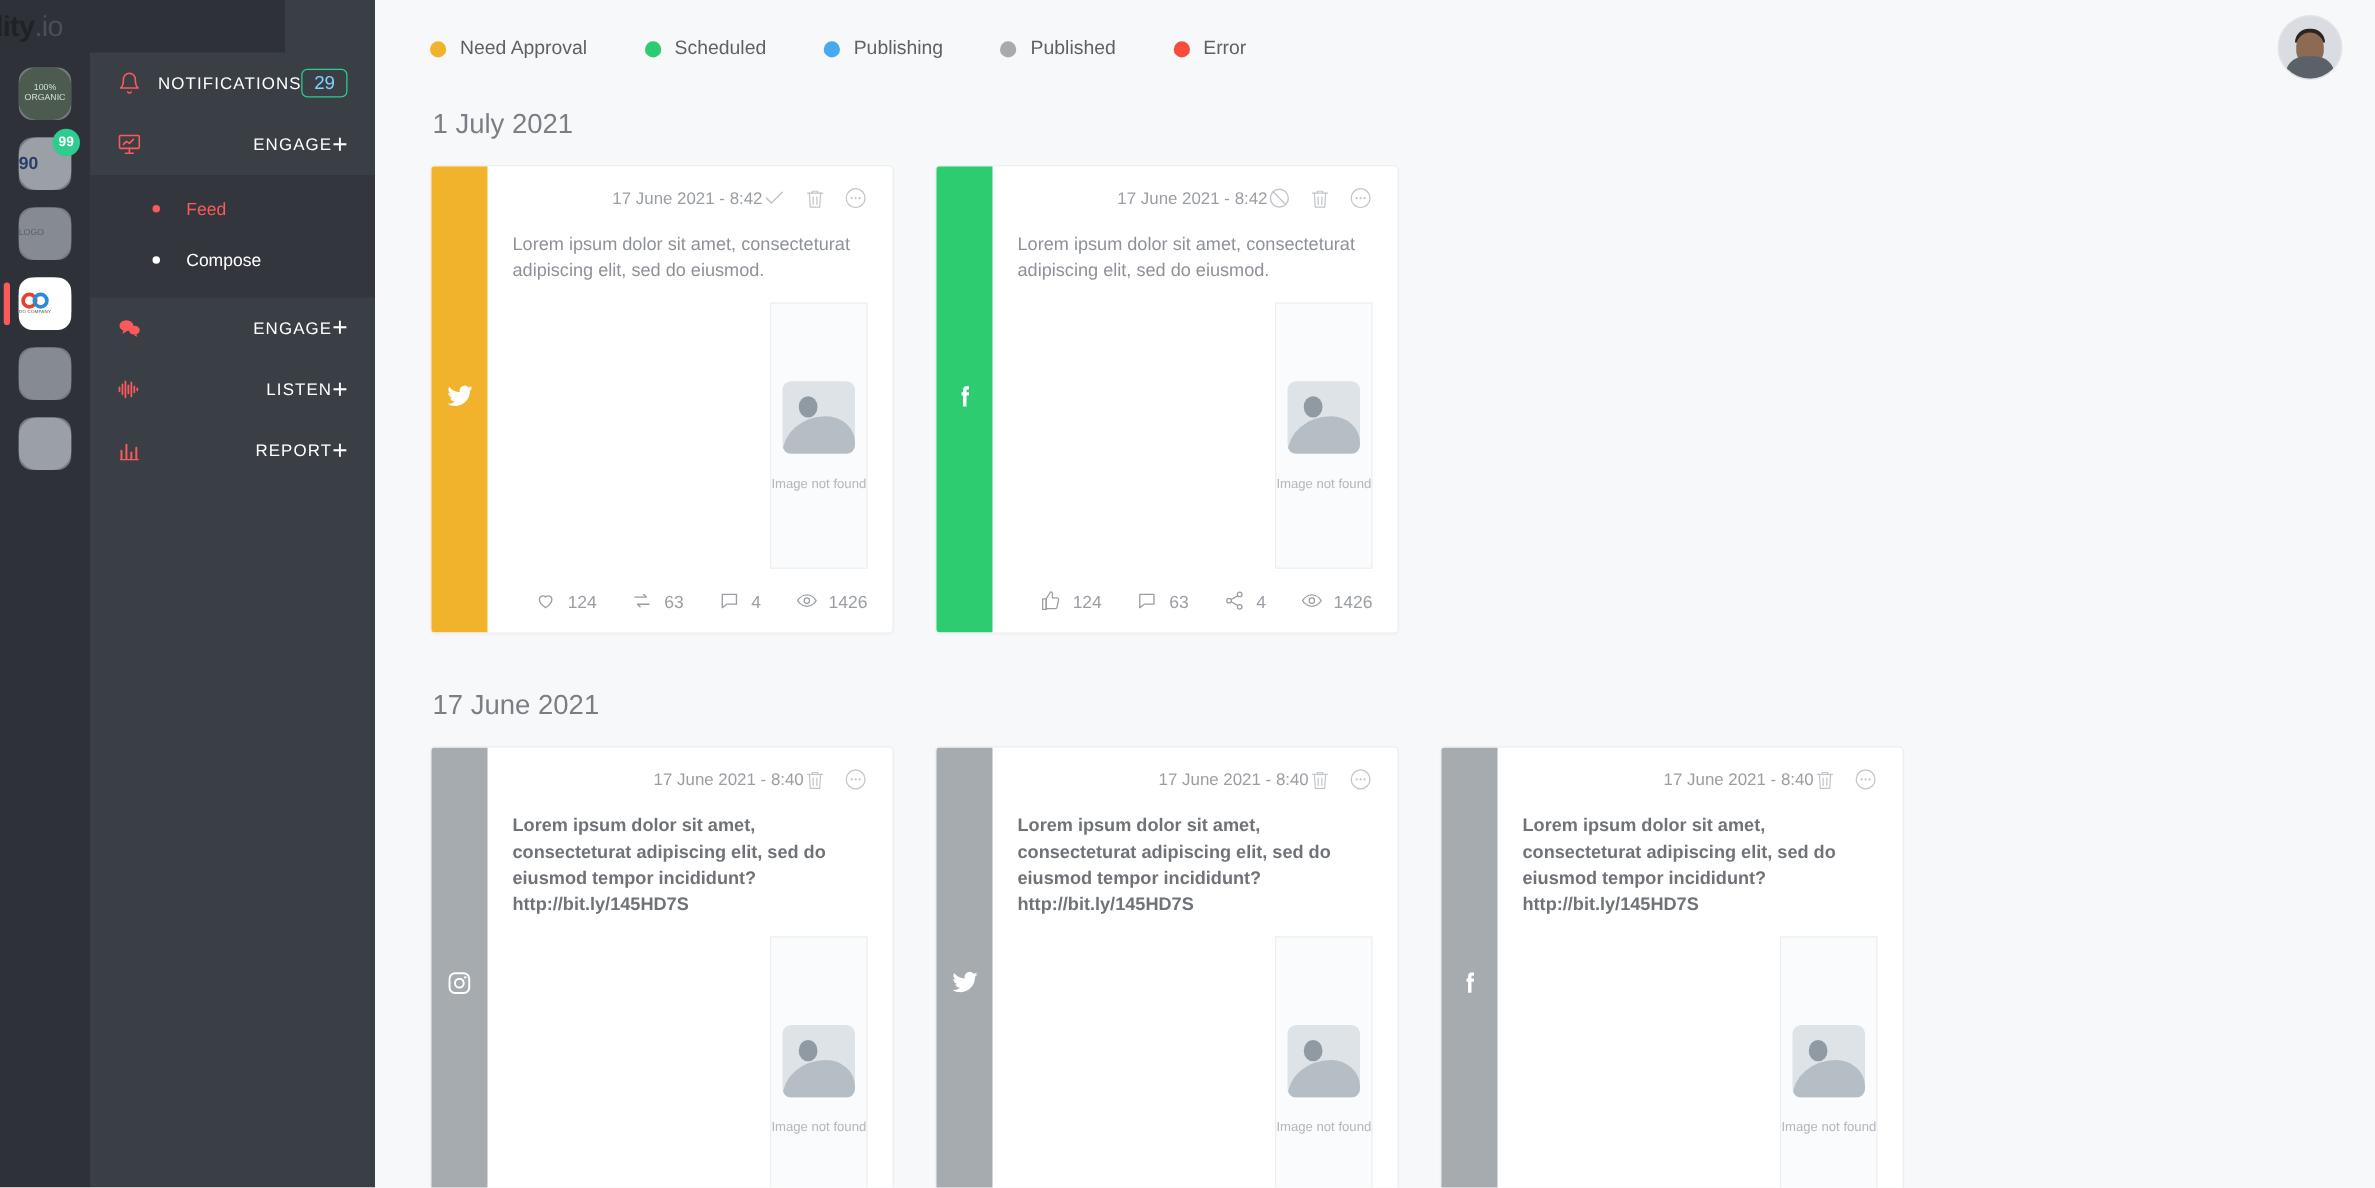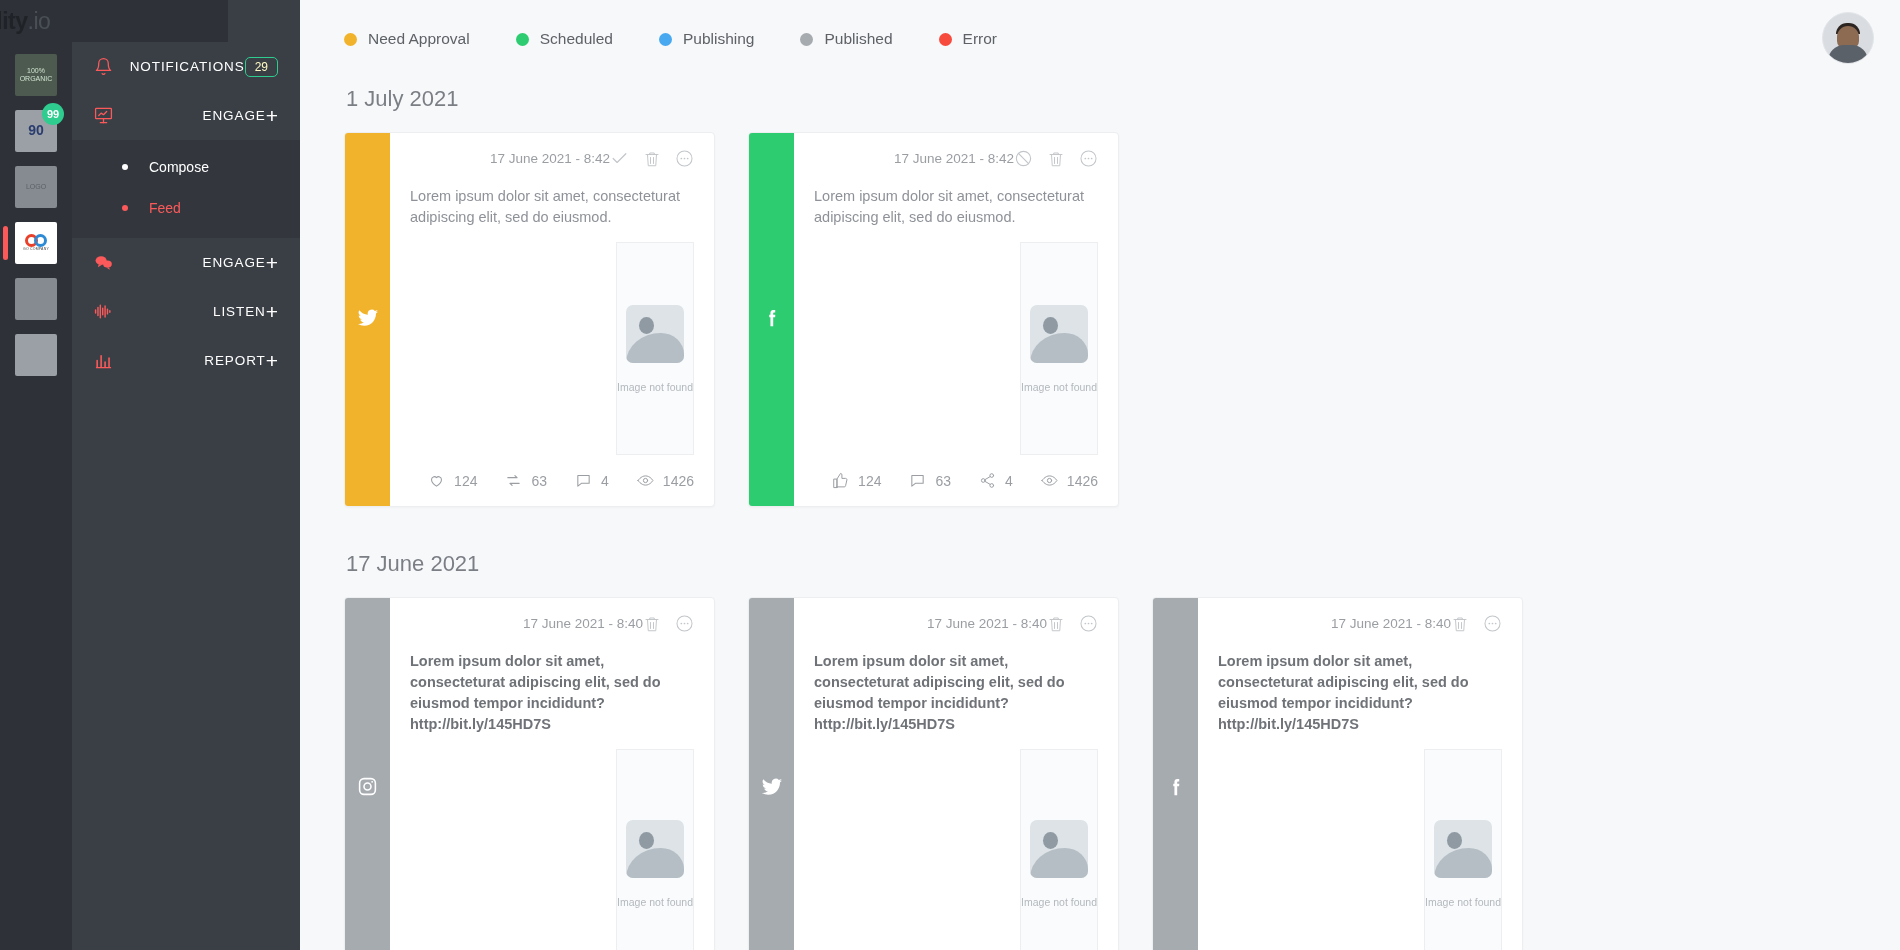--- a/index.html
+++ b/index.html
@@ -24,22 +24,22 @@
     width: 42px; height: 42px;
     border-radius: 11px;
     background: #767b82;
     margin-bottom: 14px;
     position: relative;
     display: flex; align-items: center; justify-content: center;
     overflow: visible;
     flex: 0 0 auto;
   }
   .rail-avatar .inner {
-    width: 42px; height: 42px; border-radius: 2px;
-    display: flex; align-items: center; justify-content: center;
+    width: 42px; height: 42px; border-radius: 15px;
+    display: flex; align-items: center; justify-content: flex-start;
     font-size: 7px; text-align: center; line-height: 1.1;
     overflow: hidden;
   }
   .ra1 .inner { background: #4d5a4f; color: #cfe3cf; }
   .ra2 .inner { background: #9aa0a6; color: #2a3c6e; font-weight: bold; font-size: 14px;}
   .ra3 .inner { background: #868b91; color: #5c6167; }
   .ra4 { background: #ffffff; }
   .ra4 .inner { background: #ffffff; }
   .ra5 .inner { background: #868b91; color: #5c6167; }
   .ra6 .inner { background: #9aa0a6; color: #8a6a3a; }
@@ -87,22 +87,22 @@
   }
   .nav-item .plus { color: #ffffff; font-size: 21px; line-height: 1; font-weight: 300; }
   .nav-item.active { background: #fc5a5a; }
   .nav-item.active .ico { color: #ffffff; }
   .nav-item.active::after {
     content: ""; position: absolute; bottom: -9px; left: 28px;
     border-left: 10px solid transparent; border-right: 10px solid transparent;
     border-top: 10px solid #fc5a5a;
   }
   .badge-pill {
-    border: 1px solid #2ecc8f; color: #fef9c3;
-    border-radius: 5px; font-size: 12px; padding: 2px 9px;
+    border: 1px solid #2ecc8f; color: #7dd3fc;
+    border-radius: 5px; font-size: 15px; padding: 2px 9px;
   }
   .submenu { background: #33373d; padding: 6px 0 10px; }
   .sub-item {
     height: 41px; display: flex; align-items: center; padding-left: 50px;
     font-size: 14px; color: #ffffff; cursor: pointer;
   }
   .sub-item .dot {
     width: 6px; height: 6px; border-radius: 50%; background: #ffffff;
     margin-right: 21px; flex: 0 0 6px;
   }
@@ -244,27 +244,27 @@
             <rect x="2" y="3" width="20" height="13" rx="1"></rect>
             <path d="M12 16v5"></path>
             <path d="M8 21h8"></path>
             <path d="M6 12l3-3 3 2 4-4"></path>
           </svg>
         </span>
         <span class="lbl">ENGAGE</span>
         <span class="plus">+</span>
       </div>
       <div class="submenu">
+        <div class="sub-item selected">
+          <span class="dot"></span>
+          <span>Feed</span>
+        </div>
         <div class="sub-item">
           <span class="dot"></span>
           <span>Compose</span>
-        </div>
-        <div class="sub-item selected">
-          <span class="dot"></span>
-          <span>Feed</span>
         </div>
       </div>
       <div class="nav-item">
         <span class="ico">
           <svg width="19" height="19" viewBox="0 0 24 24" fill="currentColor" stroke="none" stroke-width="1.6" stroke-linecap="round" stroke-linejoin="round">
             <ellipse cx="9" cy="9.5" rx="7" ry="5.5"></ellipse>
             <path d="M6 14l-1 4 4.5-3"></path>
             <ellipse cx="17" cy="14" rx="5.5" ry="4.5"></ellipse>
             <path d="M19 18l1 3-3.5-2"></path>
           </svg>

